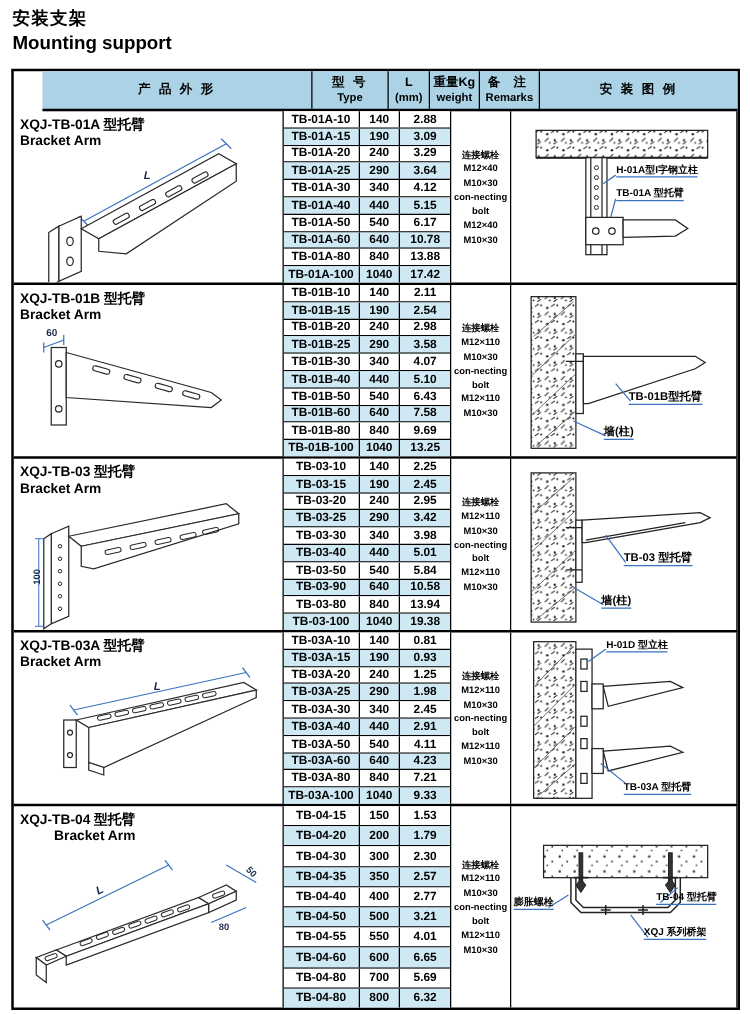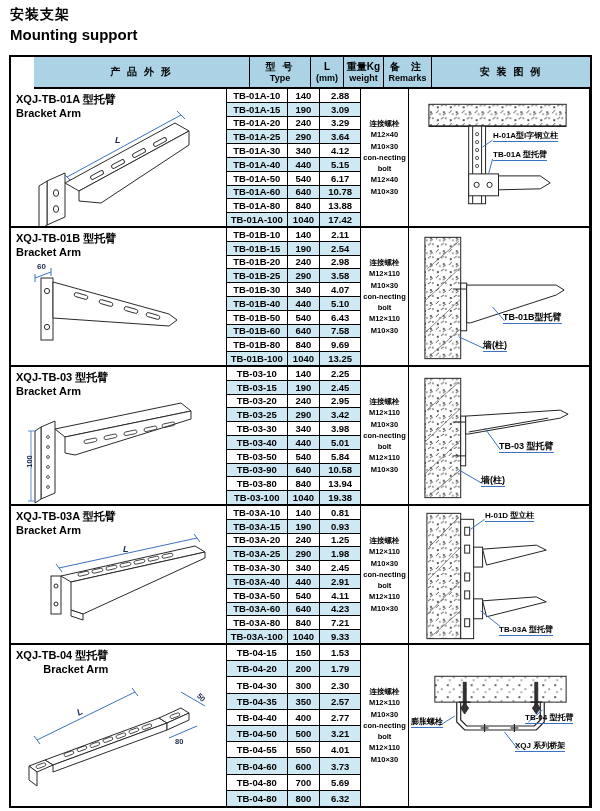--- a/index.html
+++ b/index.html
@@ -642,21 +642,21 @@
             <div class="mcell wt">3.21</div>
           </div>
           <div class="mrow">
             <div class="mcell type">TB-04-55</div>
             <div class="mcell len">550</div>
             <div class="mcell wt">4.01</div>
           </div>
           <div class="mrow alt">
             <div class="mcell type">TB-04-60</div>
             <div class="mcell len">600</div>
-            <div class="mcell wt">3.73</div>
+            <div class="mcell wt">6.65</div>
           </div>
           <div class="mrow">
             <div class="mcell type">TB-04-80</div>
             <div class="mcell len">700</div>
             <div class="mcell wt">5.69</div>
           </div>
           <div class="mrow alt">
             <div class="mcell type">TB-04-80</div>
             <div class="mcell len">800</div>
             <div class="mcell wt">6.32</div>

